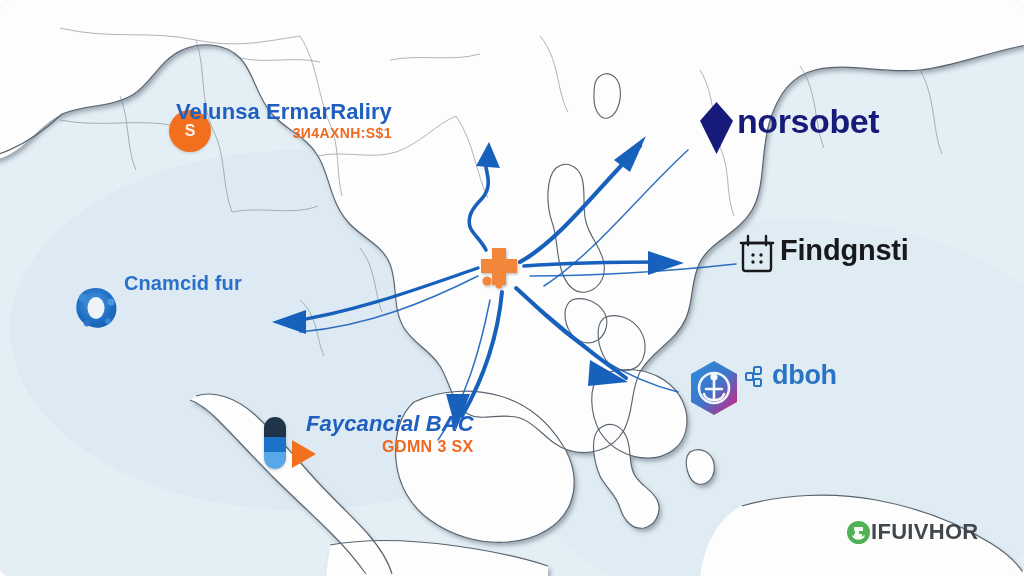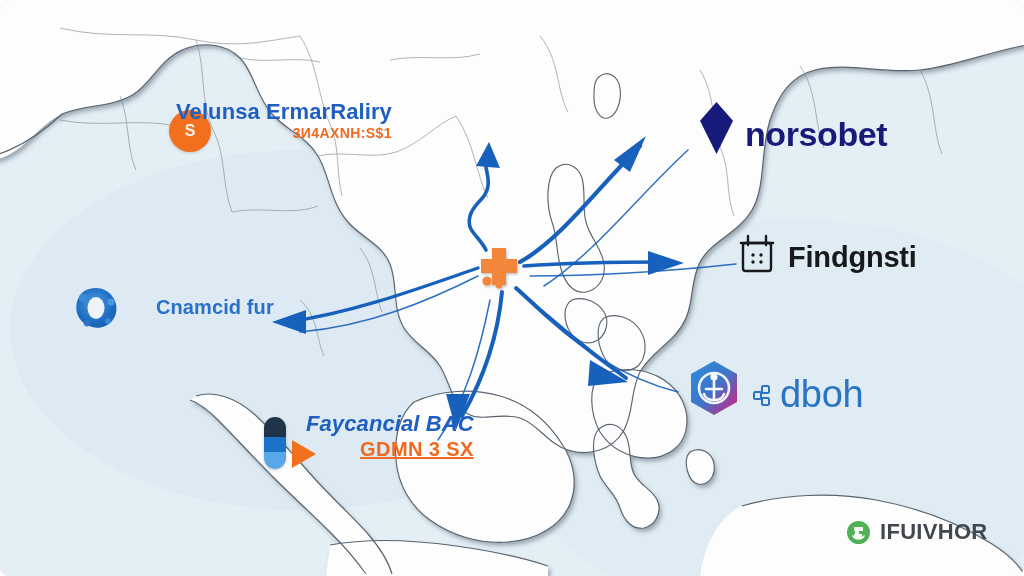--- a/index.html
+++ b/index.html
@@ -35,76 +35,76 @@
 
   
   .pin-circle{
     position:absolute;left:169px;top:110px;width:42px;height:42px;border-radius:50%;
     background:#f2701d;display:flex;align-items:center;justify-content:center;
     box-shadow:0 1px 3px rgba(0,0,0,.16);
   }
   .pin-circle .gl{color:#ffffff;font-size:16px;font-weight:700;line-height:1;opacity:.92;}
 
   
-  #lbl-left{left:124px;top:296px;margin-left:32px;}
+  #lbl-left{left:124px;top:272px;}
   #lbl-left .l-line1{font-size:20px;color:#2a70c8;}
   #lbl-left .l-line1.sub{color:#2a70c8;}
 
   .blob{
     position:absolute;left:74px;top:286px;width:44px;height:44px;
   }
 
   
   #lbl-bottom{left:306px;top:412px;}
   #lbl-bottom .l-line1{font-size:22px;font-style:italic;}
-  #lbl-bottom .l-line2{font-size:20px;text-decoration:underline;}
+  #lbl-bottom .l-line2{font-size:16px;}
 
   .capsule{
     position:absolute;left:264px;top:417px;width:22px;height:52px;border-radius:11px;
     overflow:hidden;box-shadow:0 1px 3px rgba(0,0,0,.2);
   }
   .capsule i{display:block;width:100%;}
   .cap-a{height:38%;background:#1f3448;}
   .cap-b{height:30%;background:#1c72c8;}
   .cap-c{height:32%;background:#58a7e8;}
 
   .tri-orange{
     position:absolute;left:292px;top:440px;width:0;height:0;
     border-top:14px solid transparent;border-bottom:14px solid transparent;
     border-left:24px solid #f2701d;
   }
 
   
-  .brand{position:absolute;display:flex;align-items:flex-end;gap:12px;}
+  .brand{position:absolute;display:flex;align-items:flex-start;gap:4px;}
 
   #brand-norsobet{left:700px;top:102px;}
   .diamond{
     width:33px;height:52px;background:#161b7a;
     clip-path:polygon(50% 0%,100% 36%,50% 100%,0% 36%);
   }
   .brand-norsobet-txt{
     font-size:34px;font-weight:700;color:#161b7a;letter-spacing:-.4px;white-space:nowrap;
   }
 
   #brand-findgnsti{left:738px;top:234px;}
   .cal-icon{position:relative;width:38px;height:40px;}
   .brand-findgnsti-txt{
     font-size:29px;font-weight:700;color:#17191c;letter-spacing:-.2px;white-space:nowrap;
   }
 
   #brand-dboh{left:688px;top:360px;}
   .hexbadge{width:52px;height:56px;}
   .brand-dboh-txt{
-    font-size:38px;font-weight:400;color:#2a74c4;letter-spacing:-.3px;white-space:nowrap;
+    font-size:27px;font-weight:700;color:#2a74c4;letter-spacing:-.3px;white-space:nowrap;
     display:flex;align-items:center;gap:2px;
   }
   .dboh-mark{width:26px;height:26px;flex:none;}
 
   
-  #watermark{position:absolute;left:846px;top:519px;display:flex;align-items:center;gap:9px;opacity:.97;}
+  #watermark{position:absolute;left:846px;top:519px;display:flex;align-items:center;gap:0;opacity:.97;}
   .wm-circle{width:25px;height:25px;}
   .wm-text{font-size:22px;font-weight:700;color:#3b4248;letter-spacing:.3px;white-space:nowrap;}
 </style>
 </head>
 <body>
 
 <div id="stage">
 
   <svg id="mapsvg" viewBox="0 0 1024 576">
     <defs>

